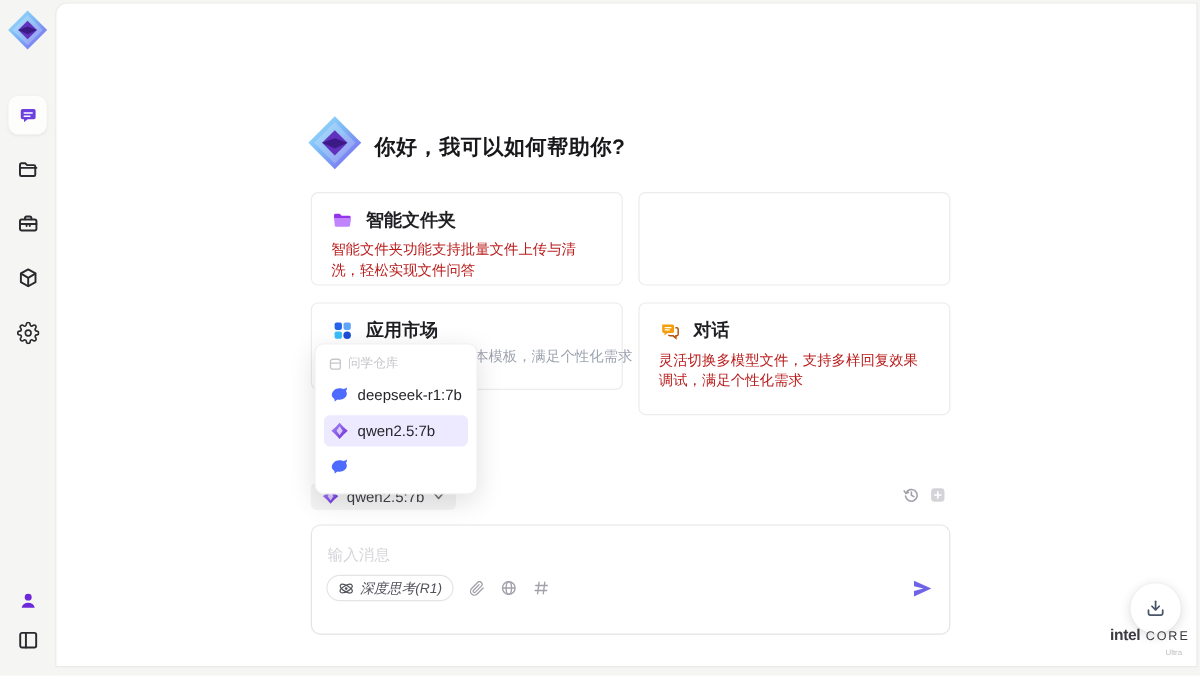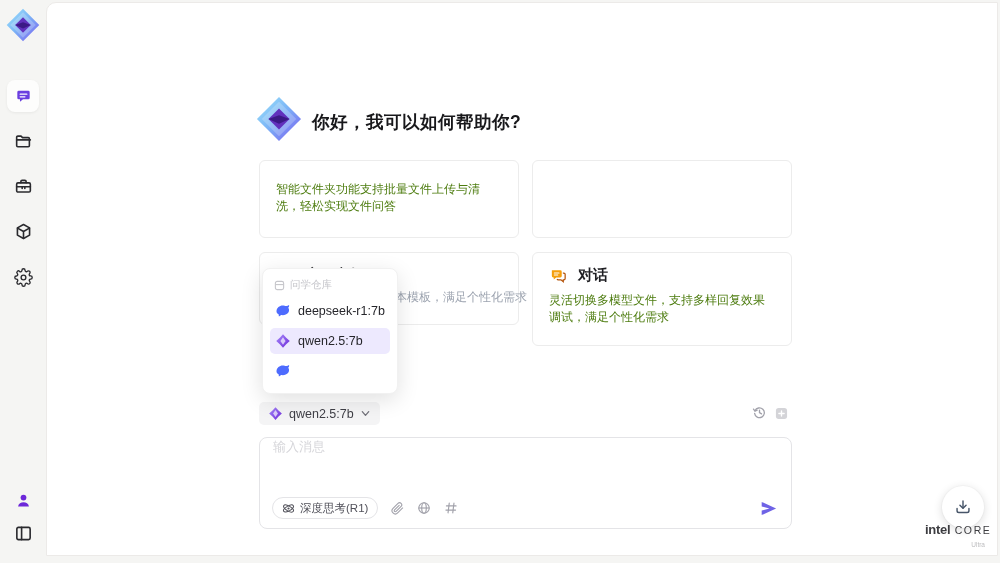--- a/index.html
+++ b/index.html
@@ -36,33 +36,33 @@
   .greet-title { left:312px; top:110px; font-size:17.5px; font-weight:bold; letter-spacing:.5px; }
 
   
   .card {
     background:#fff; border:1px solid #ececec; border-radius:6px;
     padding:13px 16px; cursor:pointer;
   }
   .card-head { display:flex; align-items:center; gap:10px; }
   .card-head svg { width:19px; height:19px; flex:none; }
   .card-title { font-size:15px; font-weight:bold; color:#1f1f23; }
-  .card-desc { margin-top:7px; font-size:12px; line-height:17px; color:#4d7c0f; }
+  .card-desc { margin-top:7px; font-size:12px; line-height:17px; color:#b91c1c; }
   #card-1 { left:259px; top:160px; width:260px; height:78px; }
   #card-2 { left:532px; top:160px; width:260px; height:78px; }
   #card-3 { left:259px; top:252px; width:260px; height:73px; }
   #card-4 { left:532px; top:252px; width:260px; height:94px; }
   .card-desc-frag {
     position:absolute; left:135px; top:36px; white-space:nowrap;
     font-size:12px; color:#9ca3af;
   }
 
   
   .dropdown {
-    left:262px; top:268px; width:136px; z-index:20;
+    left:262px; top:286px; width:136px; z-index:20;
     background:#fff; border-radius:8px; border:1px solid #f1f1f1;
     box-shadow:0 6px 22px rgba(0,0,0,.12);
     padding:7px 7px 9px 7px;
   }
   .dd-header {
     display:flex; align-items:center; gap:5px; height:18px; padding:0 4px;
     font-size:10.5px; color:#c6c6cb;
   }
   .dd-item {
     display:flex; align-items:center; gap:7px; height:26px; margin-top:4px;
@@ -78,28 +78,28 @@
   }
   .model-pill .lbl { font-size:12.5px; color:#3f3f46; }
   .tool-ic { cursor:pointer; }
 
   
   .composer {
     left:259px; top:437px; width:533px; height:92px;
     border:1px solid #e4e4e7; border-radius:8px; background:#fff;
   }
   .composer textarea {
-    position:absolute; left:13px; top:0; width:500px; height:46px;
+    position:absolute; left:13px; top:16px; width:500px; height:46px;
     border:none; outline:none; resize:none;
     font-family:inherit; font-size:13px; color:#3f3f46; background:transparent;
   }
   .composer textarea::placeholder { color:#d6d6da; }
   .composer-row {
-    position:absolute; left:12px; right:13px; bottom:9px; height:22px;
-    display:flex; align-items:center;
+    position:absolute; left:12px; right:13px; bottom:27px; height:22px;
+    display:flex; align-items:center;font-style:italic;
   }
   .deep-pill {
     display:flex; align-items:center; gap:5px; height:22px; padding:0 9px;
     border:1px solid #e4e4e7; border-radius:11px; background:#fff;
     font-size:11.5px; color:#52525b; cursor:pointer;
   }
   .mini-ic { margin-left:13px; cursor:pointer; display:flex; align-items:center; }
   .send-btn { margin-left:auto; cursor:pointer; display:flex; align-items:center; }
 
   
@@ -204,20 +204,27 @@
 </div>
 
 <div class="abs main-panel"></div>
 
 <svg class="abs greet-logo" viewBox="0 0 48 48">
     <use href="#logo-shape"></use>
   </svg>
 <div class="abs greet-title">你好，我可以如何帮助你?</div>
 
 <div class="abs card" id="card-1">
+  <div class="card-head">
+    <svg viewBox="0 0 20 20">
+      <path d="M2.5 5.6a1.3 1.3 0 0 1 1.3-1.3h3.7l1.7 1.7h6.5a1.3 1.3 0 0 1 1.3 1.3v.9H2.5z" fill="#9333ea"></path>
+      <path d="M2.5 8h15l-1 6.6a1.3 1.3 0 0 1-1.3 1.1H4.4a1.3 1.3 0 0 1-1.3-1.1z" fill="#c084fc"></path>
+    </svg>
+    <span class="card-title">智能文件夹</span>
+  </div>
   <div class="card-desc">智能文件夹功能支持批量文件上传与清洗，轻松实现文件问答</div>
 </div>
 
 <div class="abs card" id="card-2">
 </div>
 
 <div class="abs card" id="card-3">
   <div class="card-head">
     <svg viewBox="0 0 20 20">
       <rect x="3" y="3" width="6.4" height="6.4" rx="1.6" fill="#2563eb"></rect>

